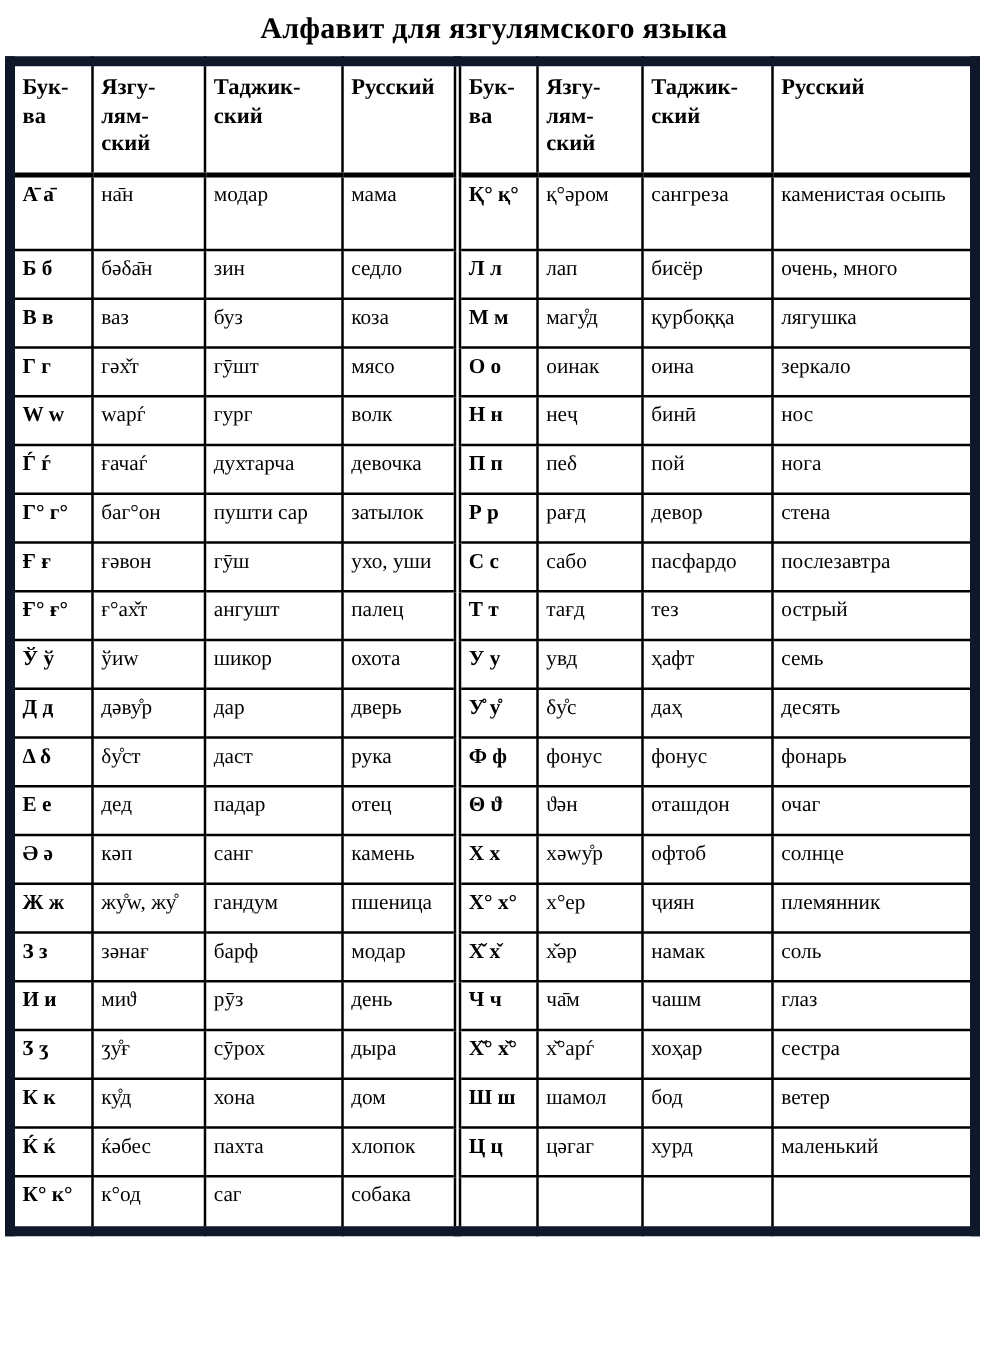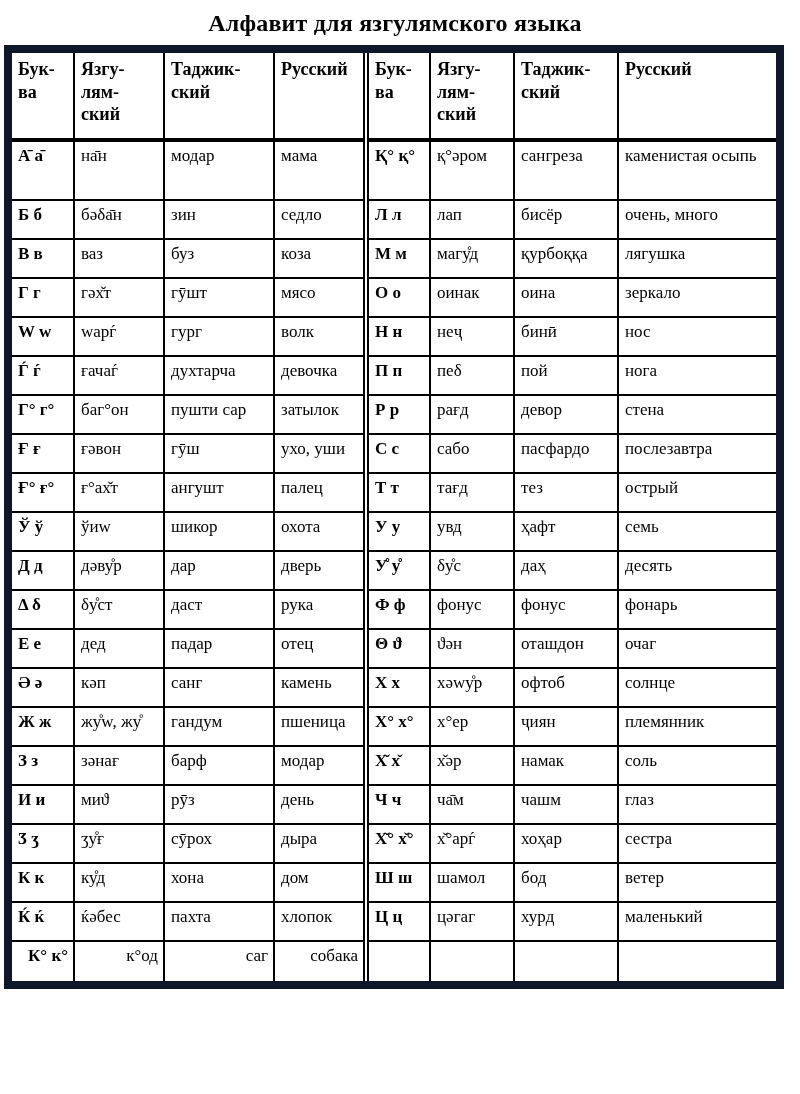--- a/index.html
+++ b/index.html
@@ -57,21 +57,21 @@
   td.letter {
     font-weight: bold;
     font-size: 18px;
     white-space: nowrap;
   }
   .div-left {
     border-left: 6px double #000 !important;
   }
   tr.tall { height: 60px; }
   tr.norm { height: 39px; }
-  tr.last { height: 44px; text-align: right; }
+  tr.last { height: 44px; }
 </style>
 </head>
 <body>
 
 <div class="page">
 
   <h1 class="title">Алфавит для язгулямского языка</h1>
 
   <table class="alpha">
     <colgroup>

